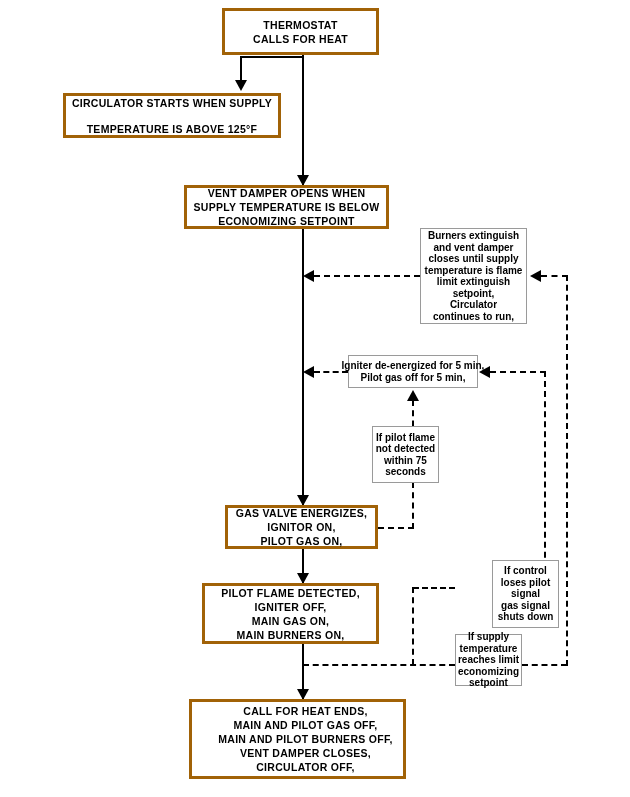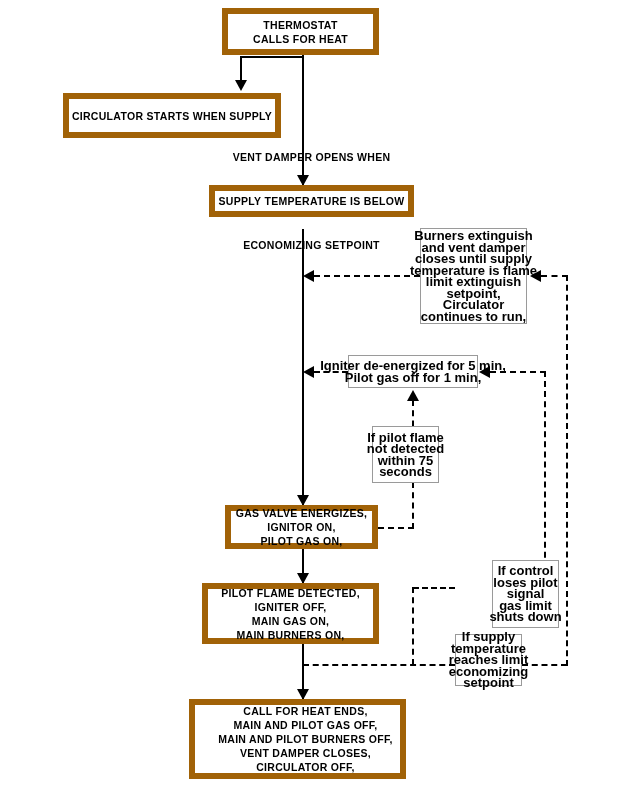--- a/index.html
+++ b/index.html
@@ -31,33 +31,33 @@
     background: #ffffff;
     z-index: 5;
   }
   .node .line {
     display: block;
     white-space: pre;
   }
 
   
   .primary {
-    border: 6px solid #a16207;
+    border: 3px solid #a16207;
     color: #000000;
     font-size: 10.5px;
     font-weight: bold;
     letter-spacing: 0.3px;
     line-height: 14px;
   }
 
   
   .secondary {
     border: 1px solid #9a9a9a;
     color: #000000;
-    font-size: 13px;
+    font-size: 10px;
     font-weight: bold;
     line-height: 11.5px;
   }
 
   
   .vline, .hline {
     position: absolute;
     z-index: 1;
   }
   .vline.solid  { border-left: 2px solid #000000; }
@@ -139,62 +139,63 @@
 
   <div class="hline dash" style="left:522px; top:664px; width:45px;"></div>
 
   <div class="node primary" style="left:222px; top:8px; width:157px; height:47px;">
     <span class="line">THERMOSTAT</span>
     <span class="line">CALLS FOR HEAT</span>
   </div>
 
   <div class="node primary" style="left:63px; top:93px; width:218px; height:45px;gap:12px;">
     <span class="line">CIRCULATOR STARTS WHEN SUPPLY</span>
-  </div>
-
-  <div class="node primary" style="left:209px; top:185px; width:205px; height:32px;gap:30px;">
+    <span class="line">TEMPERATURE IS ABOVE 125°F</span>
+  </div>
+
+  <div class="node primary" style="left:184px; top:185px; width:205px; height:44px;">
     <span class="line">VENT DAMPER OPENS WHEN</span>
     <span class="line">SUPPLY TEMPERATURE IS BELOW</span>
     <span class="line">ECONOMIZING SETPOINT</span>
   </div>
 
   <div class="node secondary" style="left:420px; top:228px; width:107px; height:96px;">
     <span class="line">Burners extinguish</span>
     <span class="line">and vent damper</span>
     <span class="line">closes until supply</span>
     <span class="line">temperature is flame</span>
     <span class="line">limit extinguish</span>
     <span class="line">setpoint,</span>
     <span class="line">Circulator</span>
     <span class="line">continues to run,</span>
   </div>
 
   <div class="node secondary" style="left:348px; top:355px; width:130px; height:33px;">
     <span class="line">Igniter de-energized for 5 min,</span>
-    <span class="line">Pilot gas off for 1 min,</span>
+    <span class="line">Pilot gas off for 5 min,</span>
   </div>
 
   <div class="node secondary" style="left:372px; top:426px; width:67px; height:57px;">
     <span class="line">If pilot flame</span>
     <span class="line">not detected</span>
     <span class="line">within 75</span>
     <span class="line">seconds</span>
   </div>
 
   <div class="node primary" style="left:225px; top:505px; width:153px; height:44px;">
     <span class="line">GAS VALVE ENERGIZES,</span>
     <span class="line">IGNITOR ON,</span>
     <span class="line">PILOT GAS ON,</span>
   </div>
 
   <div class="node secondary" style="left:455px; top:560px; width:67px; height:68px;margin-left:37px;">
     <span class="line">If control</span>
     <span class="line">loses pilot</span>
     <span class="line">signal</span>
-    <span class="line">gas limit</span>
+    <span class="line">gas signal</span>
     <span class="line">shuts down</span>
   </div>
 
   <div class="node primary" style="left:202px; top:583px; width:177px; height:61px;">
     <span class="line">PILOT FLAME DETECTED,</span>
     <span class="line">IGNITER OFF,</span>
     <span class="line">MAIN GAS ON,</span>
     <span class="line">MAIN BURNERS ON,</span>
   </div>
 

